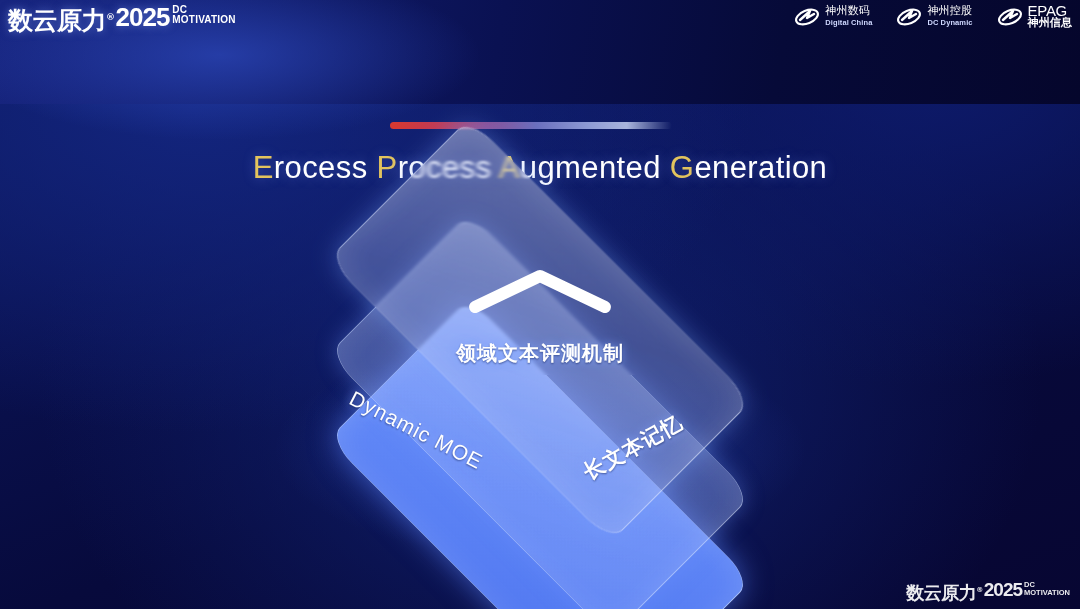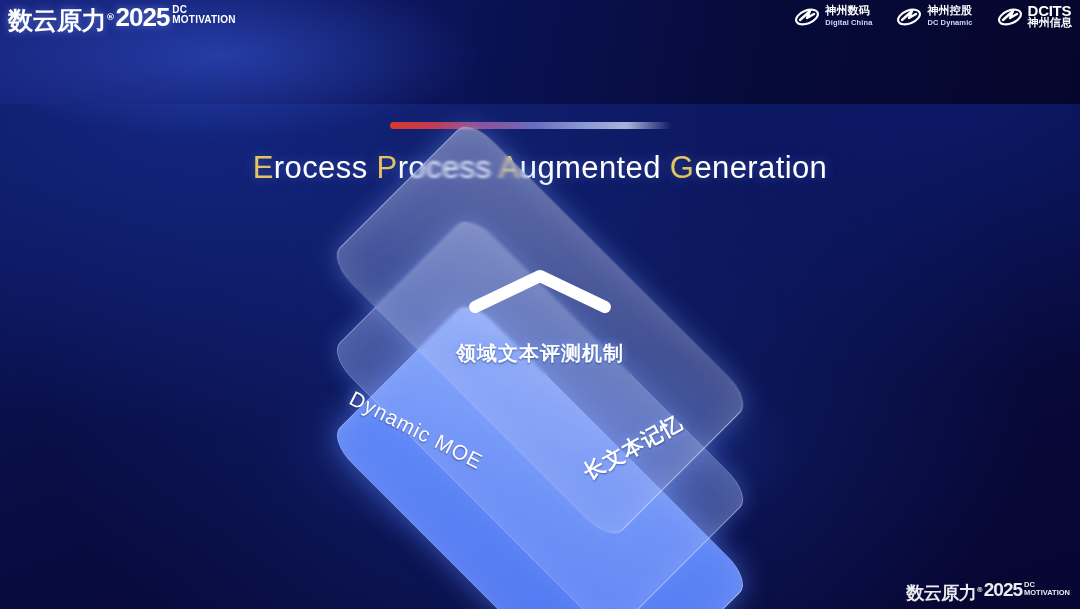--- a/index.html
+++ b/index.html
@@ -53,21 +53,21 @@
   }
   #title-en{color:#d8b74c;letter-spacing:.5px;text-shadow:0 0 7px rgba(216,183,76,.45);}
   #title-dash{color:#ffffff;padding:0 6px;}
   #title-cn{color:#ffffff;text-shadow:0 0 8px rgba(180,200,255,.35);}
   
   #partners{position:absolute;right:8px;top:6px;display:flex;gap:24px;align-items:center;}
   .partner{display:flex;align-items:center;gap:5px;}
   .swirl{width:26px;height:22px;position:relative;flex:0 0 auto;}
   .swirl svg{display:block;}
   .ptxt{line-height:10px;}
-  .pcn{display:block;font-size:11px;font-weight:bold;color:#ffffff;font-family:"DejaVu Sans",sans-serif;letter-spacing:.2px;}
+  .pcn{display:block;font-size:11px;font-weight:normal;color:#ffffff;font-family:"DejaVu Sans",sans-serif;letter-spacing:.2px;}
   .pen{display:block;font-size:7.5px;font-weight:bold;color:#cfd8ff;letter-spacing:.1px;margin-top:2px;}
   .pcn.big{font-size:15px;letter-spacing:-.3px;font-family:"Liberation Sans",sans-serif;}
   .pen.cnsmall{font-size:11px;color:#ffffff;font-family:"DejaVu Sans",sans-serif;font-weight:bold;}
   
   #divider{
     position:absolute;left:390px;top:122px;width:282px;height:7px;border-radius:4px;
     background:linear-gradient(90deg,#d8392f 0%,#c23a52 16%,#8a4f96 34%,#6a6fbe 52%,#8d9ad4 70%,#a9b4dd 84%,rgba(169,180,221,0) 100%);
     filter:blur(.3px);
   }
   
@@ -192,21 +192,21 @@
         </span>
       </div>
       <div class="partner">
         <span class="swirl">
           <svg width="26" height="22" viewBox="0 0 26 22">
             <ellipse cx="13" cy="11" rx="11.5" ry="6.4" transform="rotate(-22 13 11)" fill="none" stroke="#ffffff" stroke-width="2.1"></ellipse>
             <path d="M6 14 L16 5 L13 12 L20 8" fill="none" stroke="#ffffff" stroke-width="2.4" stroke-linecap="round" stroke-linejoin="round"></path>
           </svg>
         </span>
         <span class="ptxt">
-          <span class="pcn big">DCITS</span>
+          <span class="pcn big">EPAG</span>
           <span class="pen cnsmall">神州信息</span>
         </span>
       </div>
     </div>
   </div>
 
   <div id="divider"></div>
 
   <div id="subtitle">
     <span><span class="cap">E</span><span class="rest">rocess</span></span>

